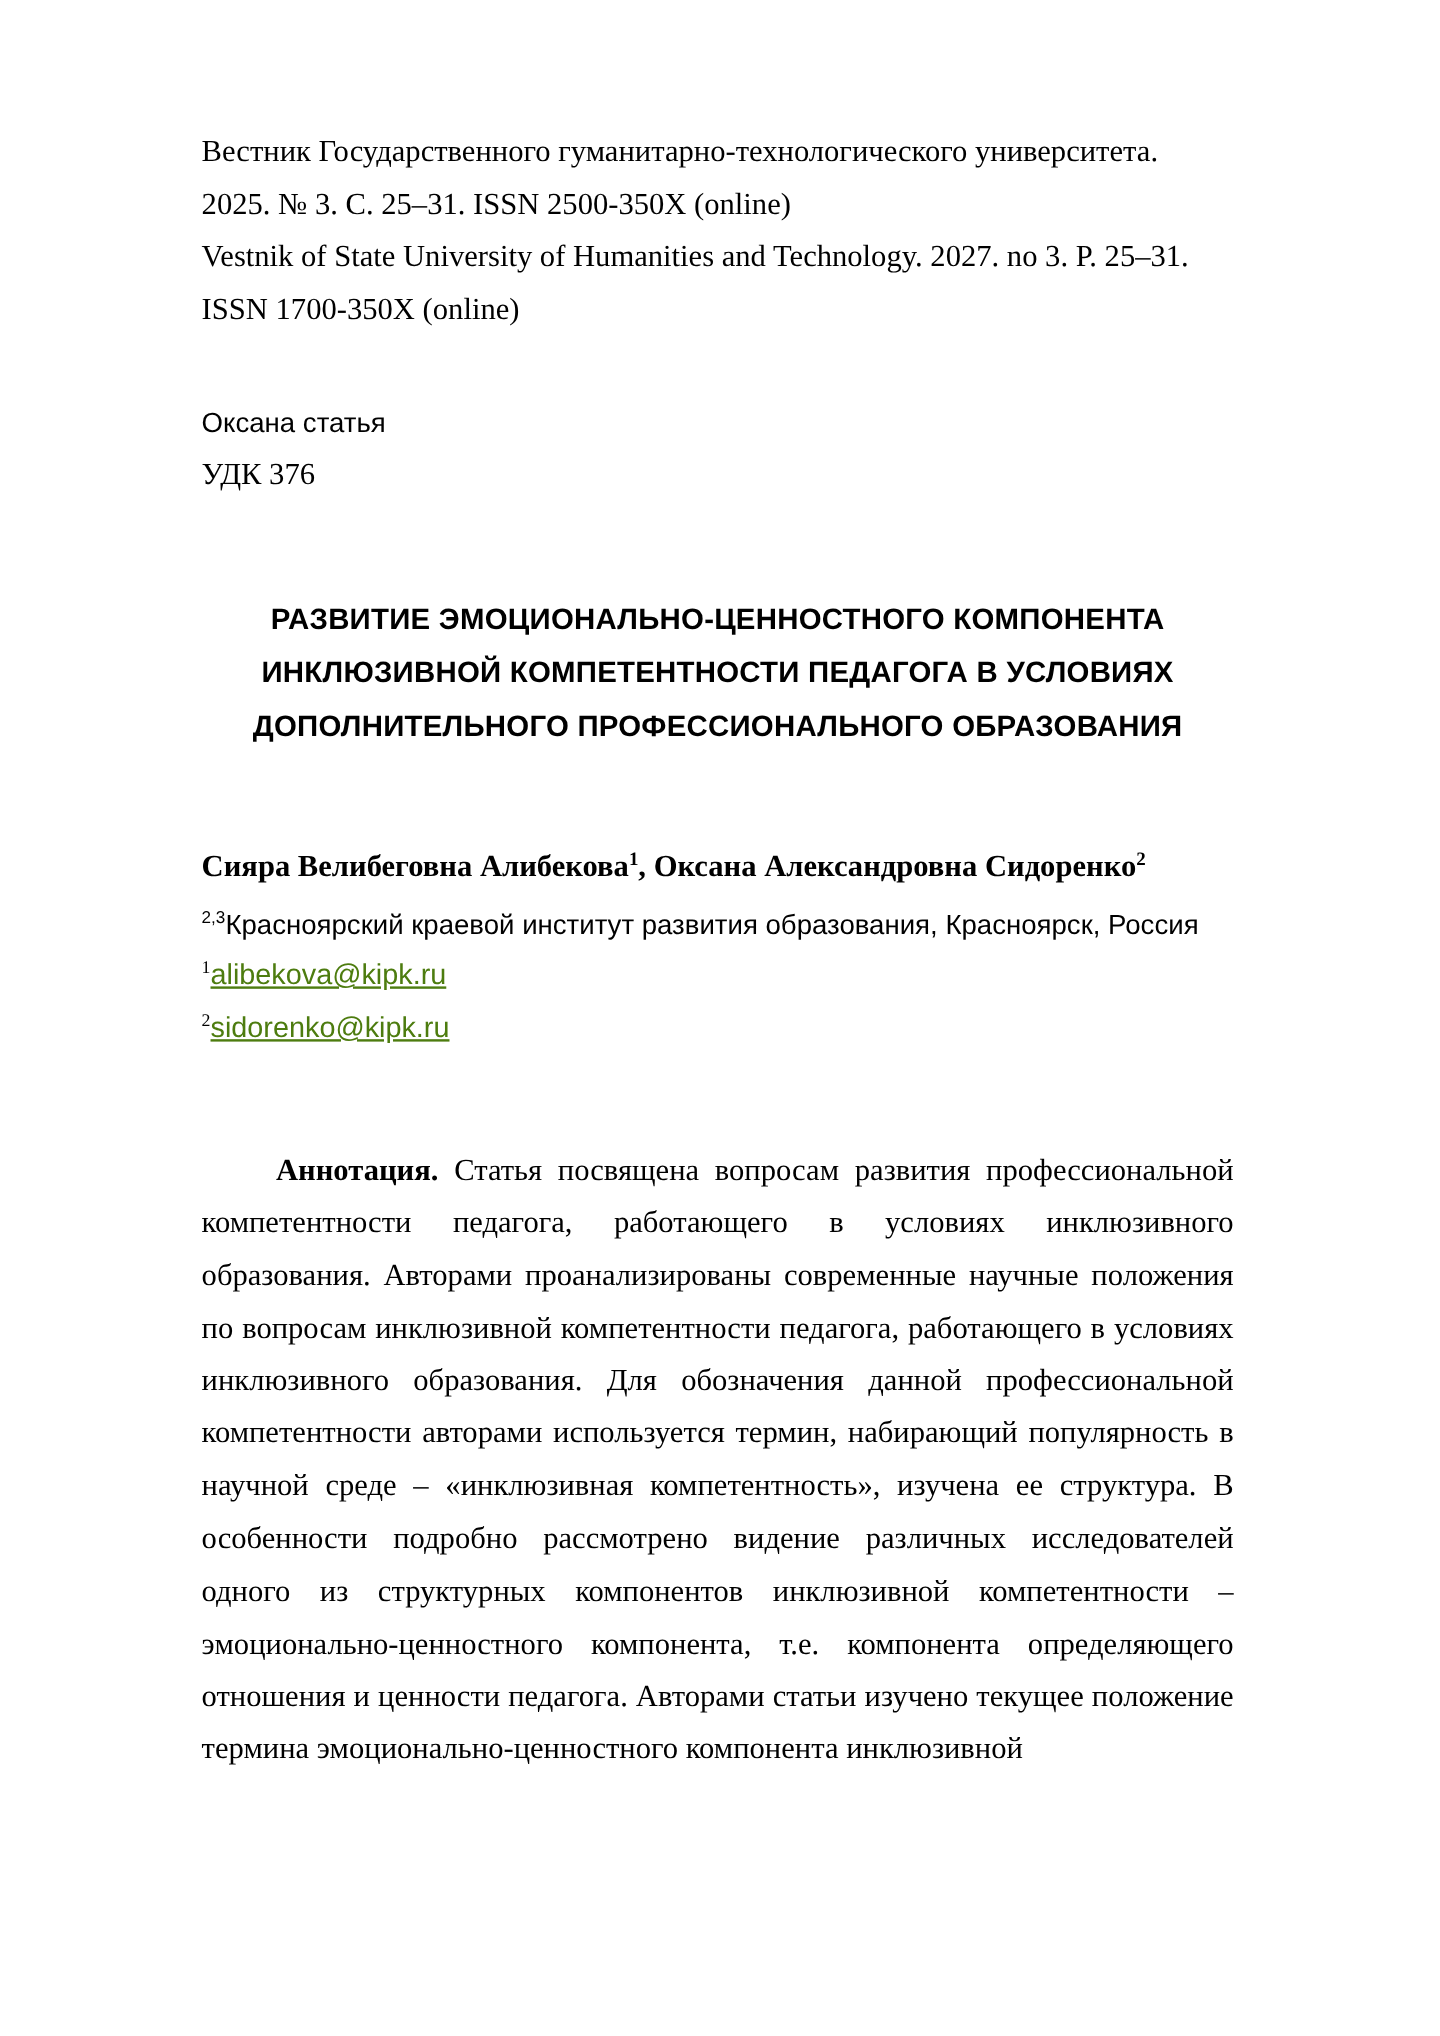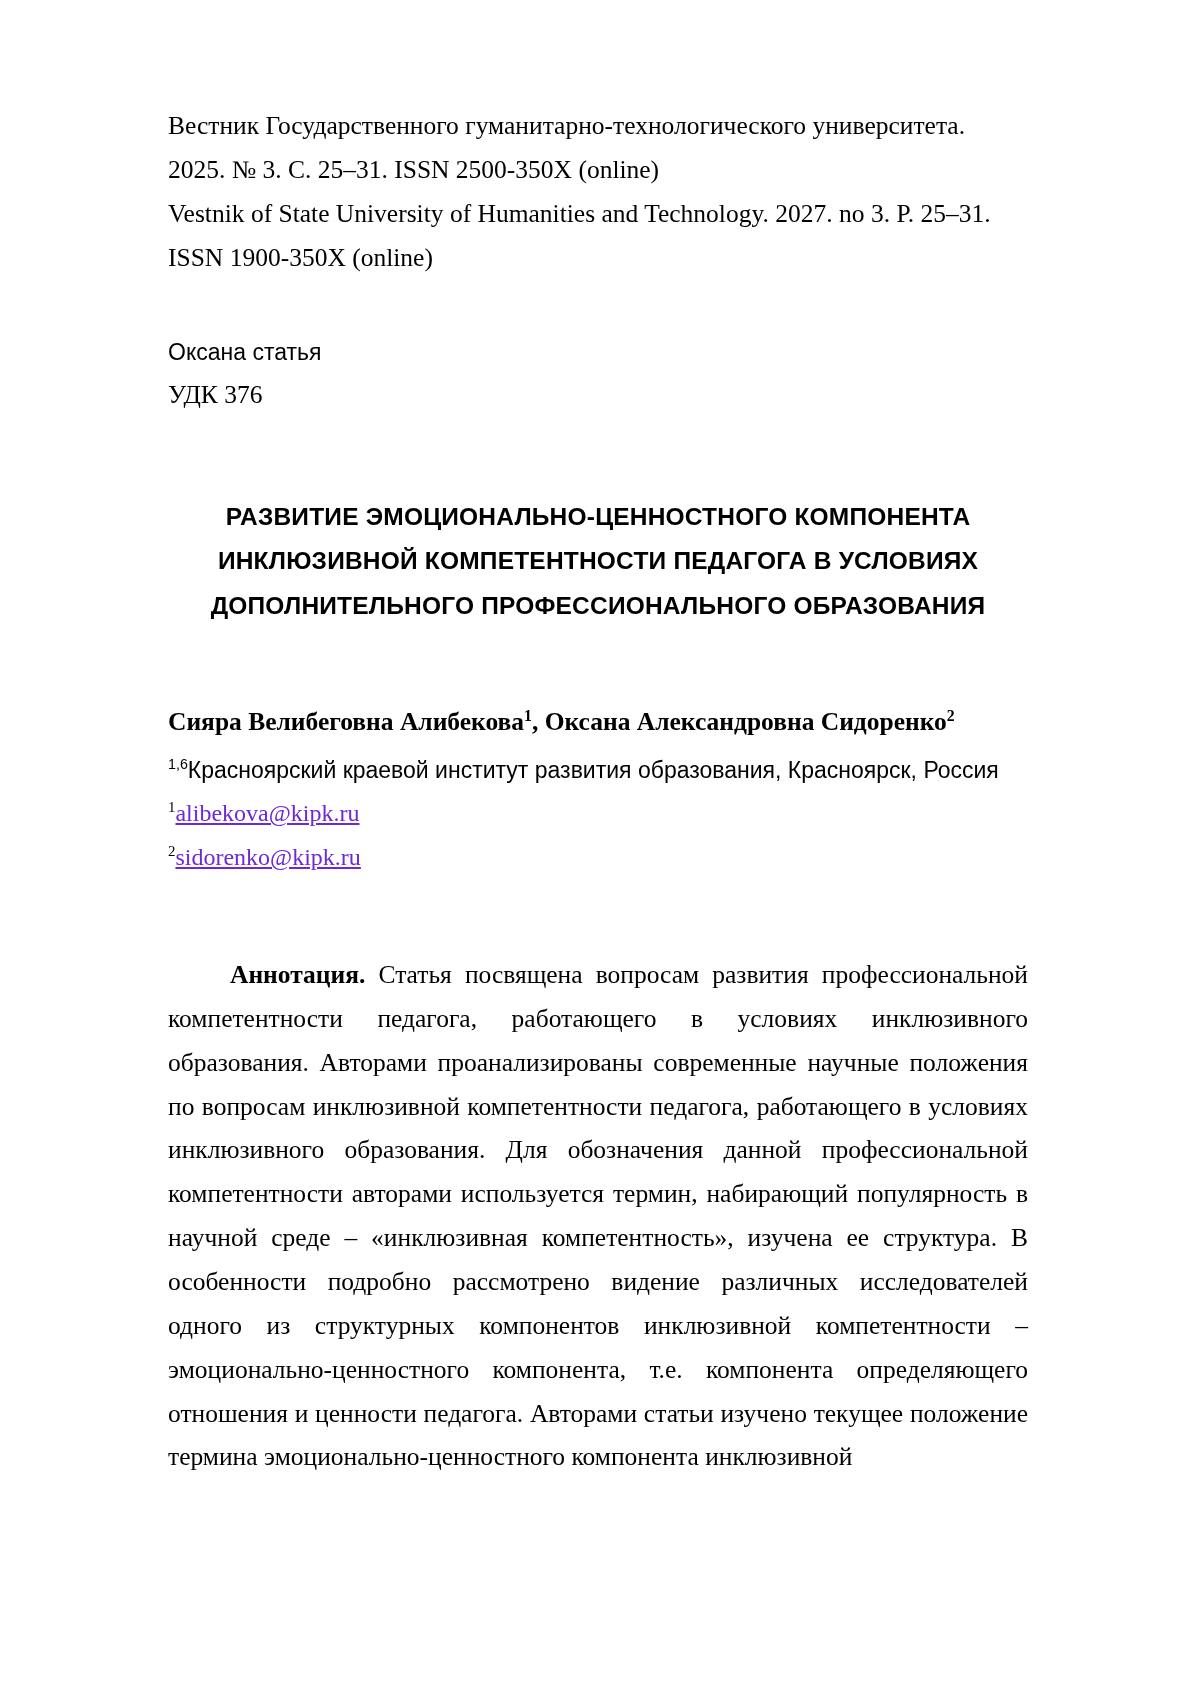--- a/index.html
+++ b/index.html
@@ -61,23 +61,23 @@
     font-family: "Liberation Sans", sans-serif;
     font-size: 23px;
     line-height: 1.5;
   }
   .email-line {
     margin-top: 9px;
     font-size: 24px;
     line-height: 1.45;
   }
   .email-link {
-    color: #6d28d9;
+    color: #4d7c0f;
     text-decoration: underline;
-    font-family: Liberation Serif, serif;
+    font-family: Liberation Sans, sans-serif;
   }
   sup {
     font-size: 0.62em;
     vertical-align: super;
     line-height: 0;
   }
   .abstract {
     margin-top: 78px;
     font-size: 25.5px;
     line-height: 1.72;
@@ -91,40 +91,40 @@
 </style>
 </head>
 <body>
 
 <div class="page">
 
   <div class="journal-block">
     <div class="journal-line">Вестник Государственного гуманитарно-технологического университета.</div>
     <div class="journal-line">2025. № 3. С. 25–31. ISSN 2500-350X (online)</div>
     <div class="journal-line">Vestnik of State University of Humanities and Technology. 2027. no 3. P. 25–31.</div>
-    <div class="journal-line">ISSN 1900-350X (online)</div>
+    <div class="journal-line">ISSN 1700-350X (online)</div>
   </div>
 
   <div class="meta-block">
     <div class="meta-line sans">Оксана статья</div>
     <div class="meta-line">УДК 376</div>
   </div>
 
   <div class="title">
     <div>РАЗВИТИЕ ЭМОЦИОНАЛЬНО-ЦЕННОСТНОГО КОМПОНЕНТА</div>
     <div>ИНКЛЮЗИВНОЙ КОМПЕТЕНТНОСТИ ПЕДАГОГА В УСЛОВИЯХ</div>
     <div>ДОПОЛНИТЕЛЬНОГО ПРОФЕССИОНАЛЬНОГО ОБРАЗОВАНИЯ</div>
   </div>
 
   <div class="authors">
     <span>Сияра Велибеговна Алибекова</span><sup>1</sup><span>, </span><span>Оксана Александровна Сидоренко</span><sup>2</sup>
   </div>
 
   <div class="affiliation">
-    <sup>1,6</sup><span>Красноярский краевой институт развития образования, Красноярск, Россия</span>
+    <sup>2,3</sup><span>Красноярский краевой институт развития образования, Красноярск, Россия</span>
   </div>
 
   <div class="email-line">
     <sup>1</sup><a class="email-link" href="#">alibekova@kipk.ru</a>
   </div>
 
   <div class="email-line">
     <sup>2</sup><a class="email-link" href="#">sidorenko@kipk.ru</a>
   </div>
 

